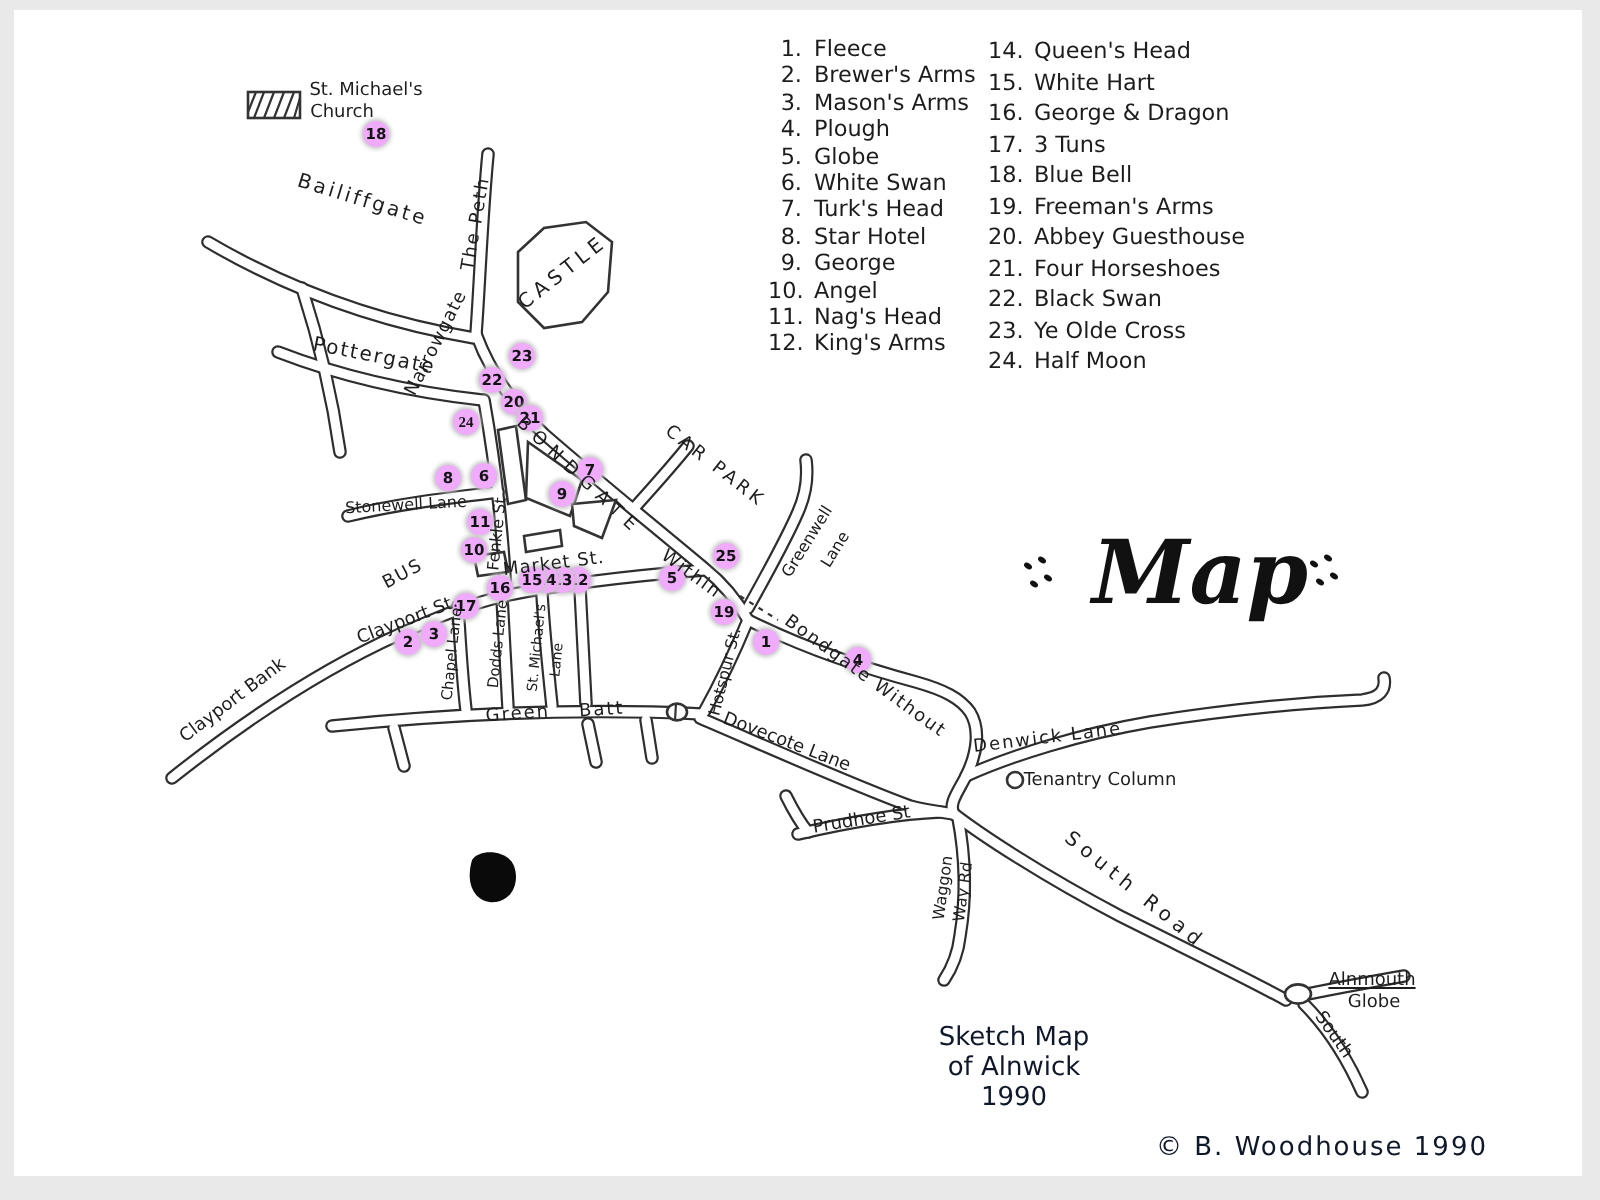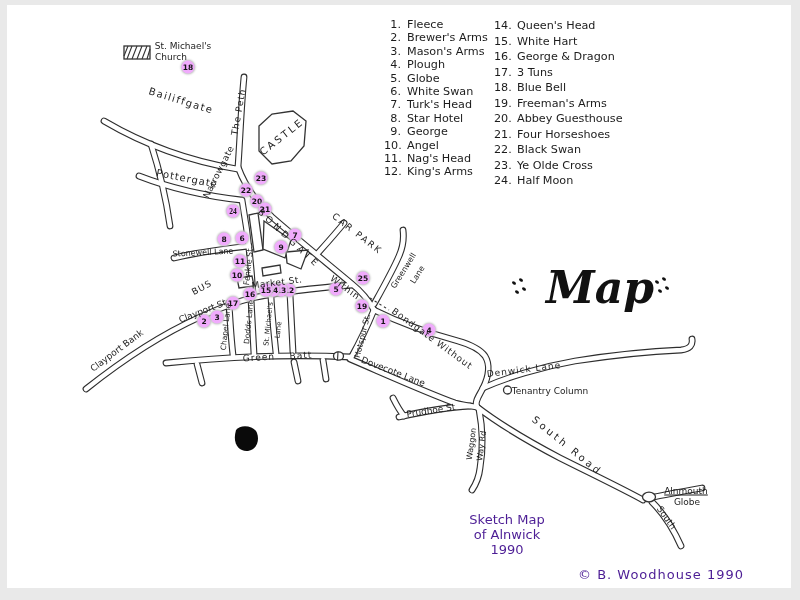--- a/index.html
+++ b/index.html
@@ -36,21 +36,21 @@
   #legend-col-2{left:494px;top:19px;}
   #legend-col-1 .legend-row{height:13.4px;display:flex;align-items:flex-start;}
   #legend-col-2 .legend-row{height:15.5px;display:flex;align-items:flex-start;}
   .legend-num{display:inline-block;width:17px;text-align:right;}
   .legend-name{margin-left:6px;}
 
   #map-title{position:absolute;left:600px;top:287px;z-index:4;
       transform:translate(-50%,-50%);
       font-family:"DejaVu Serif", serif;font-style:italic;font-weight:bold;
       font-size:44px;color:#111;}
-  .caption-line{position:absolute;z-index:4;color:#4c1d95;font-size:13px;
+  .caption-line{position:absolute;z-index:4;color:#0f172a;font-size:13px;
       transform:translate(-50%,-50%);white-space:nowrap;}
   #caption-1{left:507px;top:519px;}
   #caption-2{left:507px;top:534px;}
   #caption-3{left:507px;top:549px;}
   #copyright{left:661px;top:574px;letter-spacing:1px;}
 </style>
 </head>
 <body>
 
 <div id="page">

